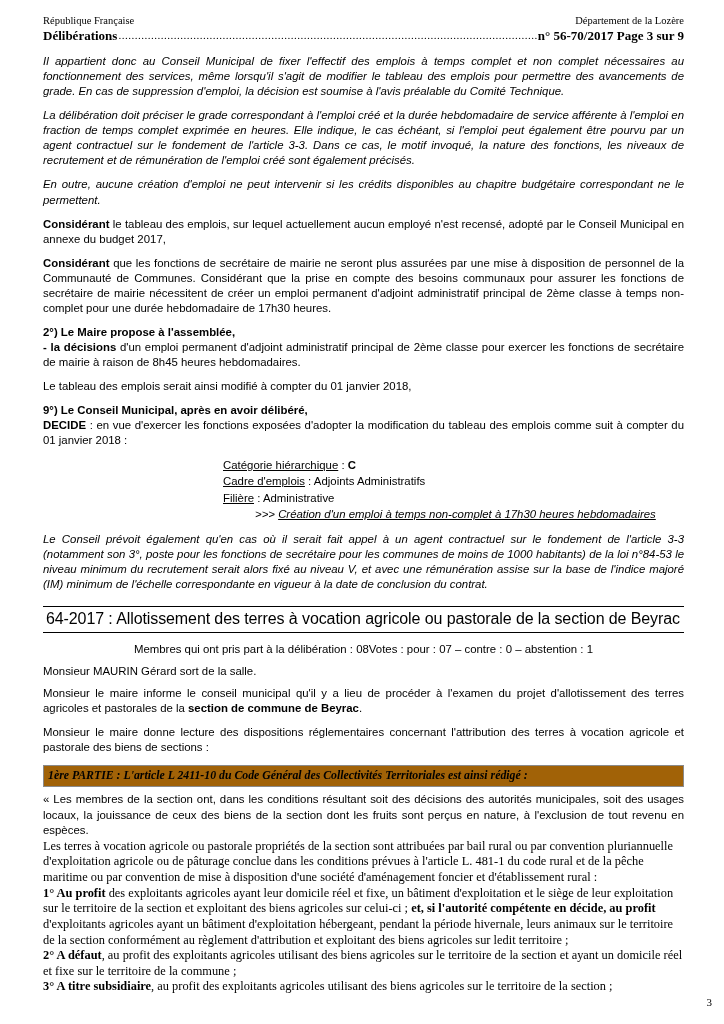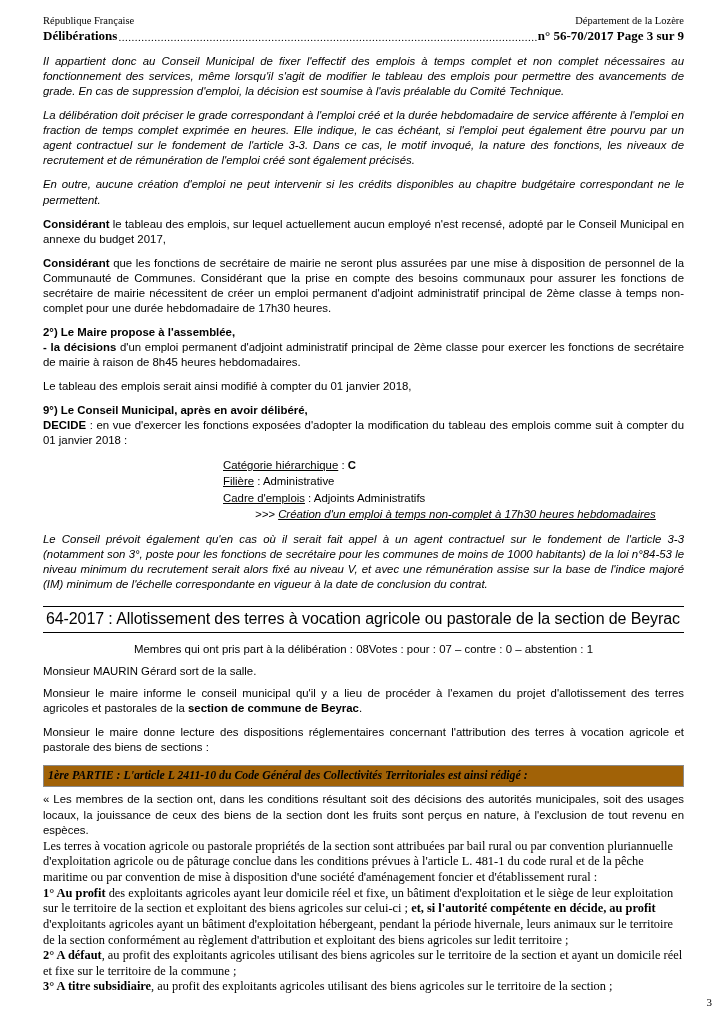--- a/index.html
+++ b/index.html
@@ -25,21 +25,21 @@
   .doc-header {
     display: flex;
     justify-content: space-between;
     align-items: baseline;
     font-family: "Liberation Serif", serif;
     font-size: 10.5px;
     line-height: 1.25;
   }
   .doc-header-title-row {
     display: flex;
-    align-items: flex-end;
+    align-items: center;
     font-family: "Liberation Serif", serif;
     font-weight: bold;
     font-size: 13px;
     white-space: nowrap;
     margin-top: 1px;
   }
   .dot-leader {
     flex: 1 1 auto;
     overflow: hidden;
     white-space: nowrap;
@@ -185,23 +185,23 @@
   <p class="sub-line"><b>- la décisions</b><span> d'un emploi permanent d'adjoint administratif principal de 2ème classe pour exercer les fonctions de secrétaire de mairie à raison de 8h45 heures hebdomadaires.</span></p>
 
   <p class="para">Le tableau des emplois serait ainsi modifié à compter du 01 janvier 2018,</p>
 
   <p class="head-line">9°) Le Conseil Municipal, après en avoir délibéré,</p>
   <p class="sub-line"><b>DECIDE</b><span> : en vue d'exercer les fonctions exposées d'adopter la modification du tableau des emplois comme suit à compter du 01 janvier 2018 :</span></p>
 
   <div class="grade-block">
     <div class="row"><span class="u">Catégorie hiérarchique</span><span> : </span><b>C</b></div>
 
+    <div class="row"><span class="u">Cadre d'emplois</span><span> : </span><span>Adjoints Administratifs</span></div>
+
     <div class="row"><span class="u">Filière</span><span> : </span><span>Administrative</span></div>
-
-    <div class="row"><span class="u">Cadre d'emplois</span><span> : </span><span>Adjoints Administratifs</span></div>
 
 
     <div class="creation"><span>&gt;&gt;&gt; </span><span class="u-ital">Création d'un emploi à temps non-complet à 17h30 heures hebdomadaires</span></div>
   </div>
 
   <p class="para ital">Le Conseil prévoit également qu'en cas où il serait fait appel à un agent contractuel sur le fondement de l'article 3-3 (notamment son 3°, poste pour les fonctions de secrétaire pour les communes de moins de 1000 habitants) de la loi n°84-53 le niveau minimum du recrutement serait alors fixé au niveau V, et avec une rémunération assise sur la base de l'indice majoré (IM) minimum de l'échelle correspondante en vigueur à la date de conclusion du contrat.</p>
 
   <div class="section-banner">64-2017 : Allotissement des terres à vocation agricole ou pastorale de la section de Beyrac</div>
 
   <div class="vote-row">

